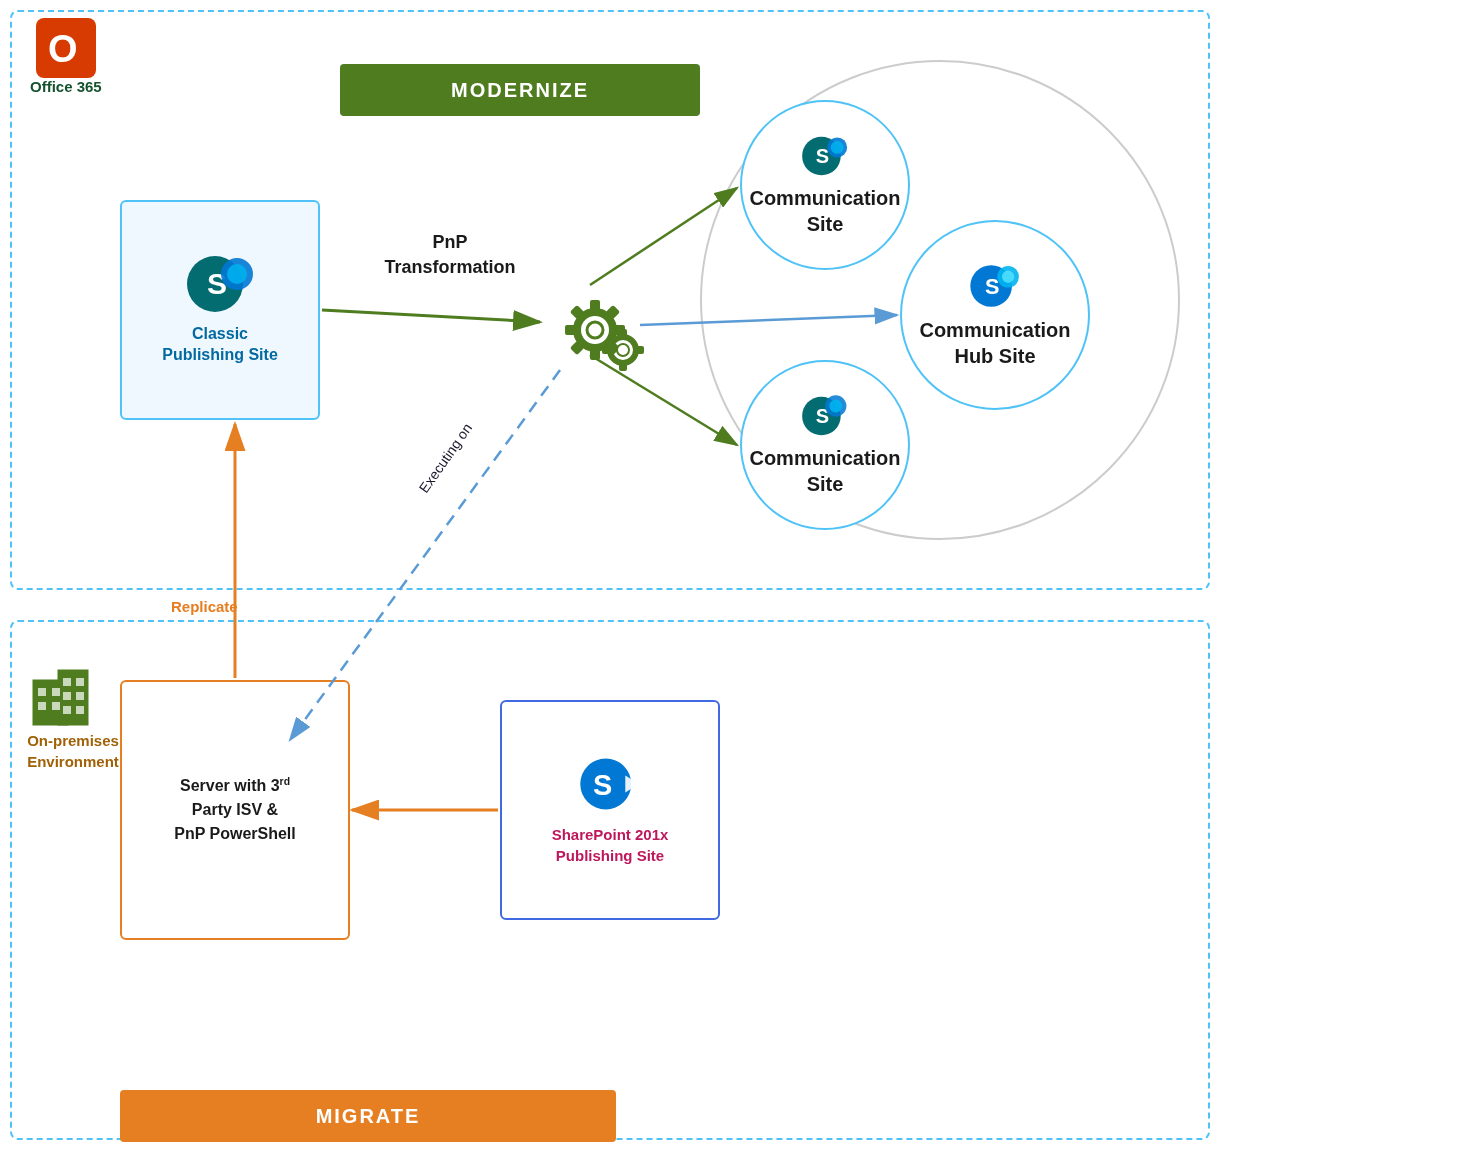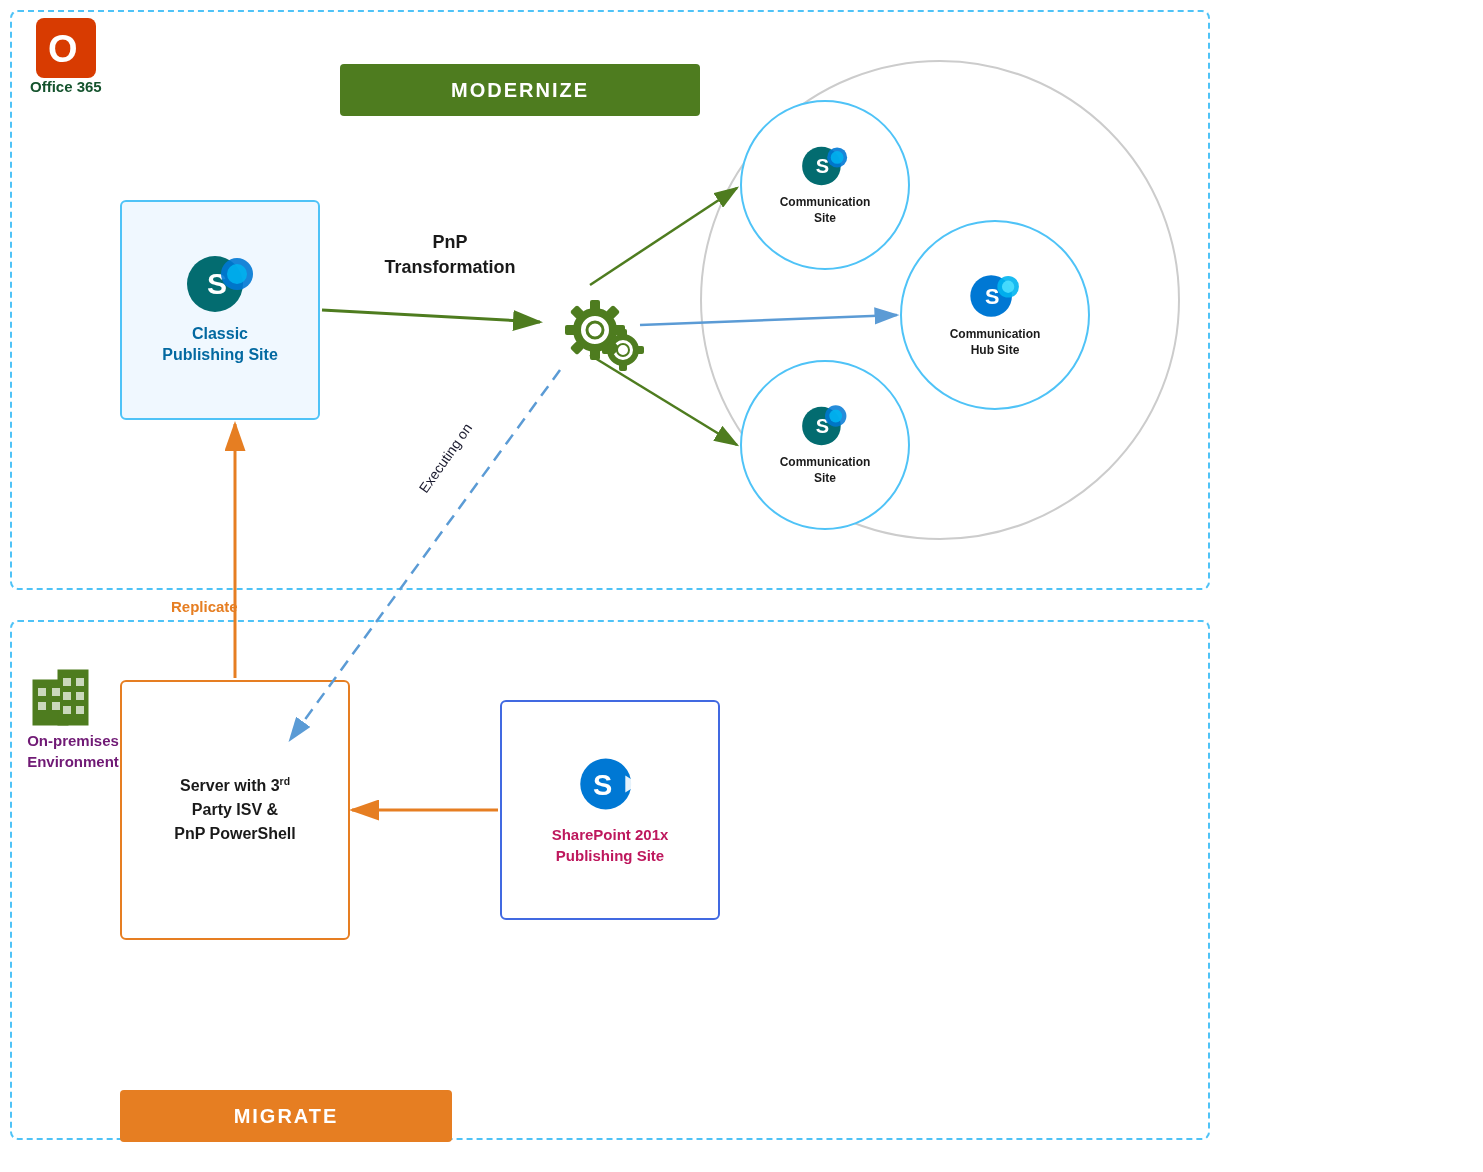--- a/index.html
+++ b/index.html
@@ -76,21 +76,21 @@
       font-size: 20px;
       font-weight: 700;
       letter-spacing: 2px;
     }
 
     
     .migrate-banner {
       position: absolute;
       top: 1090px;
       left: 120px;
-      width: 332px;
+      width: 496px;
       height: 52px;
       background: #E67E22;
       display: flex;
       align-items: center;
       justify-content: center;
       border-radius: 4px;
     }
     .migrate-banner span {
       color: #fff;
       font-size: 20px;
@@ -172,21 +172,21 @@
     }
 
     .comm-site-3 {
       top: 360px;
       left: 740px;
       width: 170px;
       height: 170px;
     }
 
     .comm-site-circle .site-name {
-      font-size: 12px;
+      font-size: 20px;
       font-weight: 600;
       color: #1a1a1a;
       text-align: center;
       line-height: 1.3;
     }
 
     
     .hub-outer-circle {
       position: absolute;
       top: 60px;
@@ -202,21 +202,21 @@
     .building-icon {
       position: absolute;
       top: 660px;
       left: 28px;
     }
 
     .onprem-label {
       position: absolute;
       top: 730px;
       left: 18px;
-      color: #701a75;
+      color: #a16207;
       font-size: 15px;
       font-weight: 700;
       text-align: center;
       line-height: 1.4;
       width: 110px;
     }
 
     
     .server-box {
       position: absolute;

